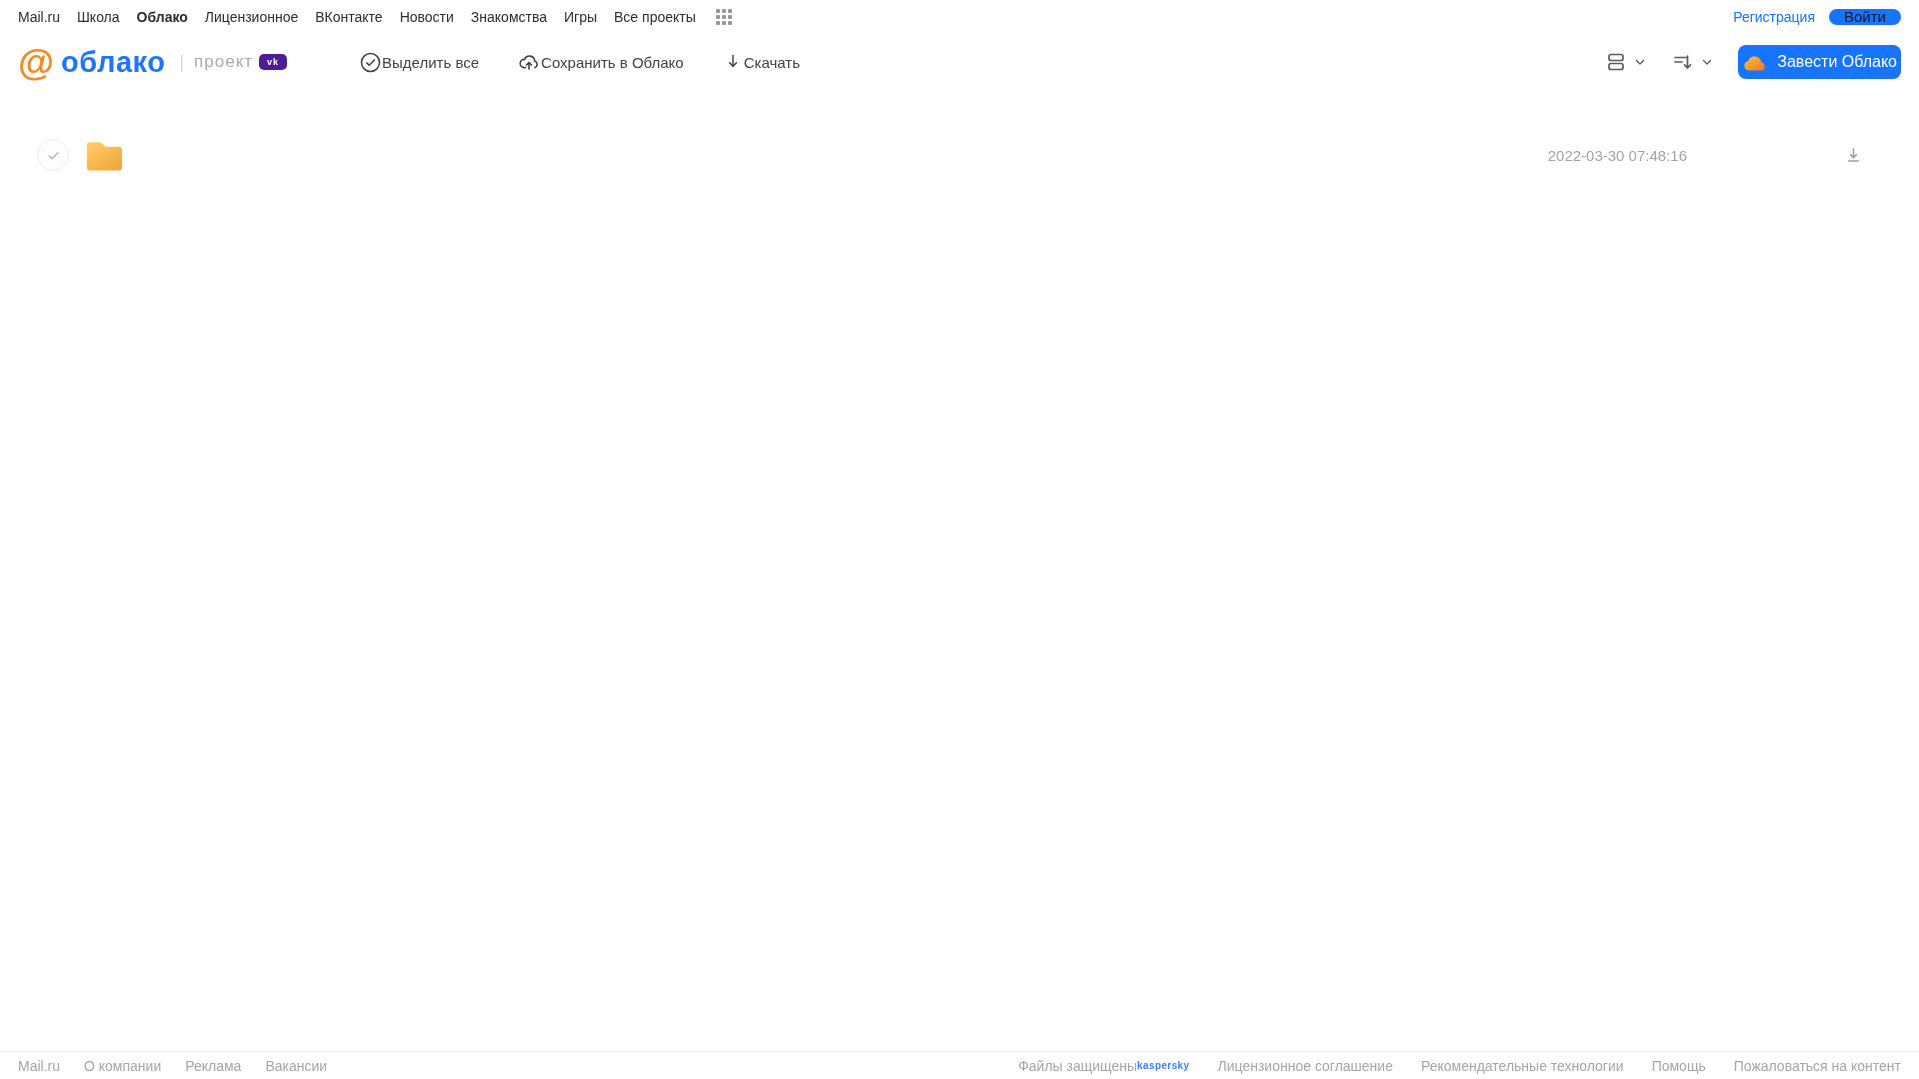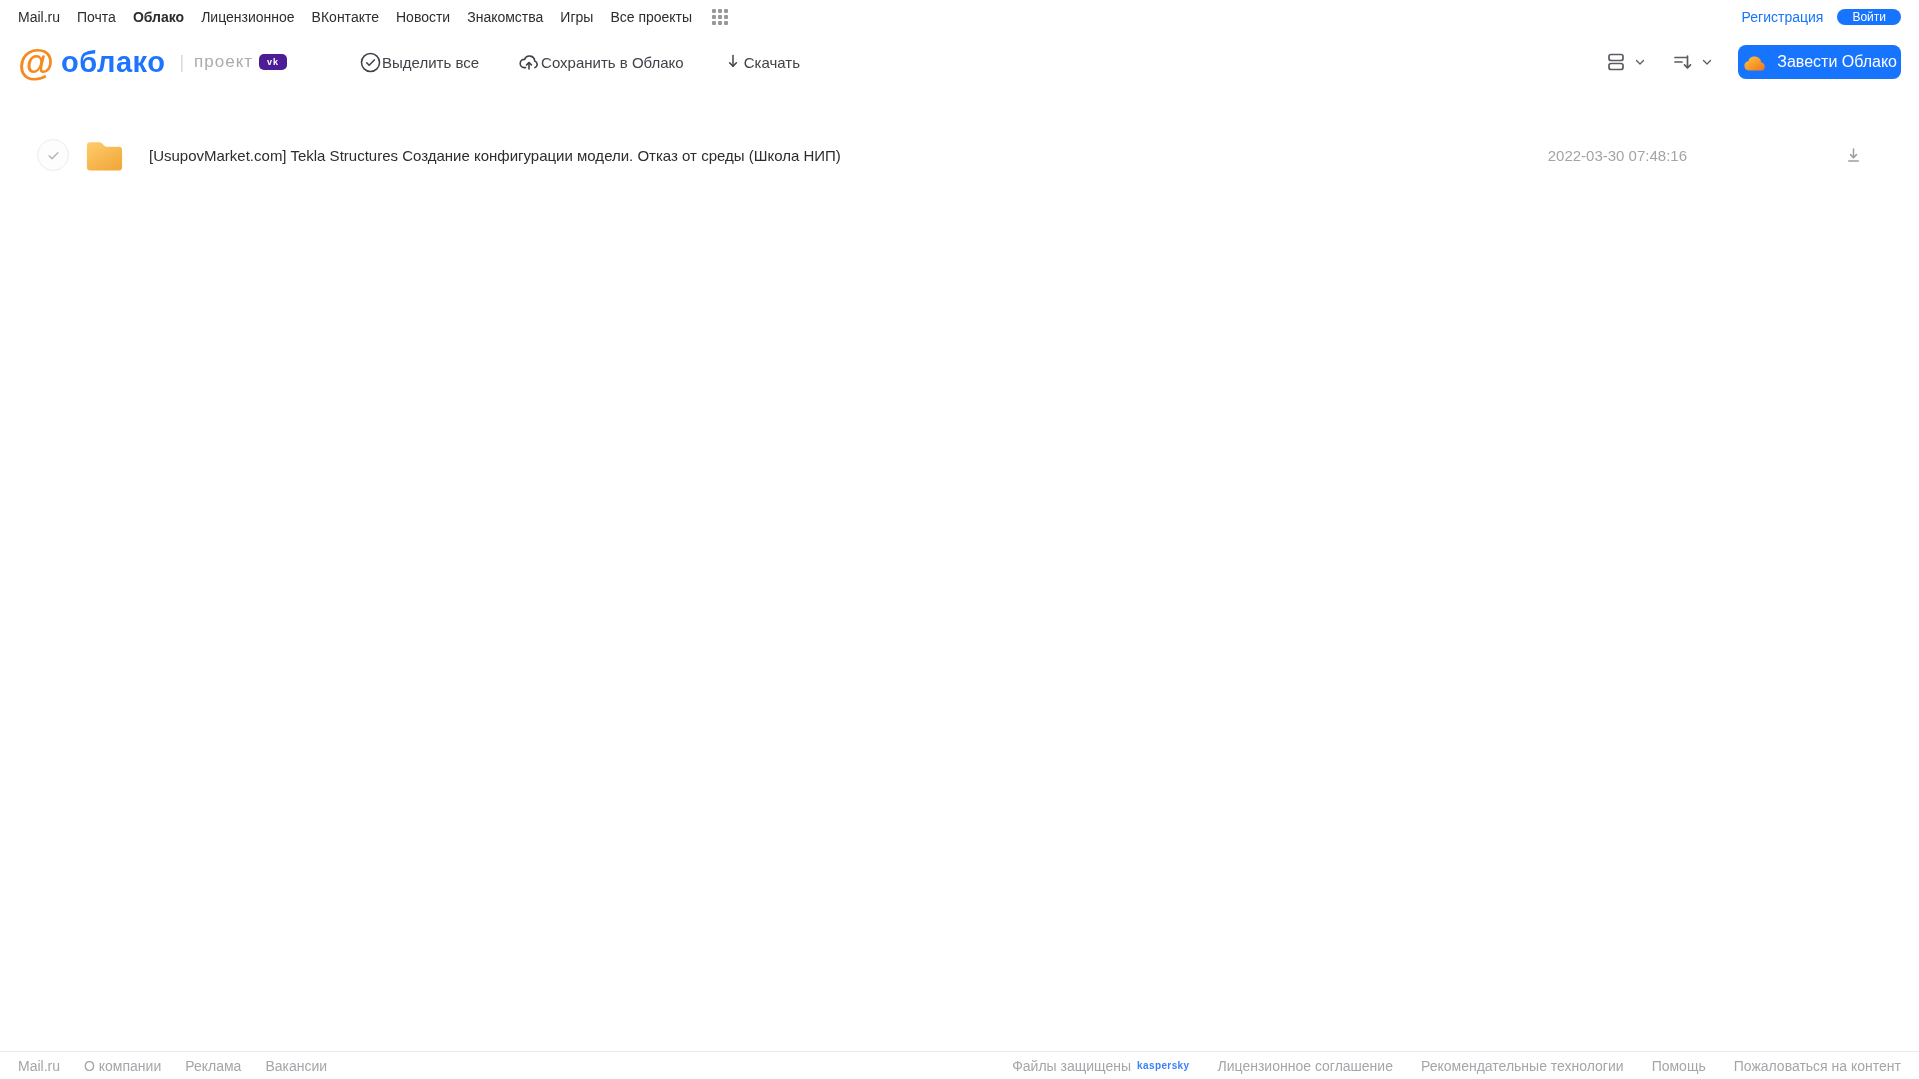--- a/index.html
+++ b/index.html
@@ -19,23 +19,23 @@
     padding:0 18px;
     font-size:14px;
   }
   .topbar-links { display:flex; align-items:center; gap:17px; }
   .portal-link { color:#2c2d2e; cursor:pointer; white-space:nowrap; }
   .portal-link.active { font-weight:700; }
   .grid-btn { display:flex; align-items:center; margin-left:2px; cursor:pointer; }
   .topbar-right { margin-left:auto; display:flex; align-items:center; gap:14px; }
   .reg-link { color:#1774ff; cursor:pointer; }
   .login-btn {
-    background:#1774ff; color:#ffffff; border:none; cursor:pointer;
+    background:#1774ff; color:#0f172a; border:none; cursor:pointer;
     height:16px; padding:0 15px; border-radius:14px;
-    font-size:12px; font-family:inherit; display:flex; align-items:center;
+    font-size:15px; font-family:inherit; display:flex; align-items:center;
   }
   
   .toolbar {
     height:58px;
     display:flex;
     align-items:center;
     padding:0 18px;
   }
   .logo { display:flex; align-items:center; cursor:pointer; }
   .logo-at {
@@ -98,30 +98,30 @@
     height:28px;
     border-top:1px solid #e9eaec;
     display:flex; align-items:center;
     padding:0 18px;
     font-size:14px; color:#a4a6aa;
     background:#fff;
   }
   .footer-left { display:flex; align-items:center; gap:24px; }
   .footer-right { margin-left:auto; display:flex; align-items:center; gap:28px; }
   .footer-link { cursor:pointer; white-space:nowrap; }
-  .kasp-wrap { display:flex; align-items:center; gap:6px; white-space:nowrap; }
+  .kasp-wrap { display:flex; align-items:center; white-space:nowrap; }
   .kasp-logo { color:#3b82f6; font-weight:700; letter-spacing:.4px; font-size:10px; cursor:pointer; }
 </style>
 </head>
 <body>
 
 <div class="topbar">
   <div class="topbar-links">
     <span class="portal-link">Mail.ru</span>
-    <span class="portal-link">Почта</span>
+    <span class="portal-link">Школа</span>
     <span class="portal-link active">Облако</span>
     <span class="portal-link">Лицензионное</span>
     <span class="portal-link">ВКонтакте</span>
     <span class="portal-link">Новости</span>
     <span class="portal-link">Знакомства</span>
     <span class="portal-link">Игры</span>
     <span class="portal-link">Все проекты</span>
     <span class="grid-btn">
       <svg width="18" height="18" viewBox="0 0 18 18" fill="#97999e">
         <rect x="1" y="1" width="4" height="4" rx="1"></rect>
@@ -226,21 +226,20 @@
       <svg width="45" height="38" viewBox="0 0 46 40">
         <defs>
           <linearGradient id="fg" x1="0" y1="0" x2="0.7" y2="1">
             <stop offset="0" stop-color="#ffcd6b"></stop>
               <stop offset="1" stop-color="#f2a93c"></stop>
           </linearGradient>
         </defs>
         <path d="M4.5 10 q0-3.5 3.5-3.5 h9.5 q2.2 0 3.4 1.7 l1.4 1.9 q.9 1.2 2.4 1.2 h13.3 q3.5 0 3.5 3.5 v18 q0 3.5-3.5 3.5 H8 q-3.5 0-3.5-3.5z" fill="url(#fg)"></path>
       </svg>
     </span>
-    <span class="file-name">[UsupovMarket.com] Tekla Structures Создание конфигурации модели. Отказ от среды (Школа НИП)</span>
     <span class="file-date">2022-03-30 07:48:16</span>
     <span class="row-download">
       <svg width="21" height="21" viewBox="0 0 24 24" fill="none" stroke="#9a9da2" stroke-width="1.7" stroke-linecap="round" stroke-linejoin="round">
         <path d="M12 4.5v9.5"></path>
         <path d="M8.6 11 12 14.4 15.4 11"></path>
         <path d="M6.5 18.2h11"></path>
       </svg>
     </span>
   </div>
 </div>

